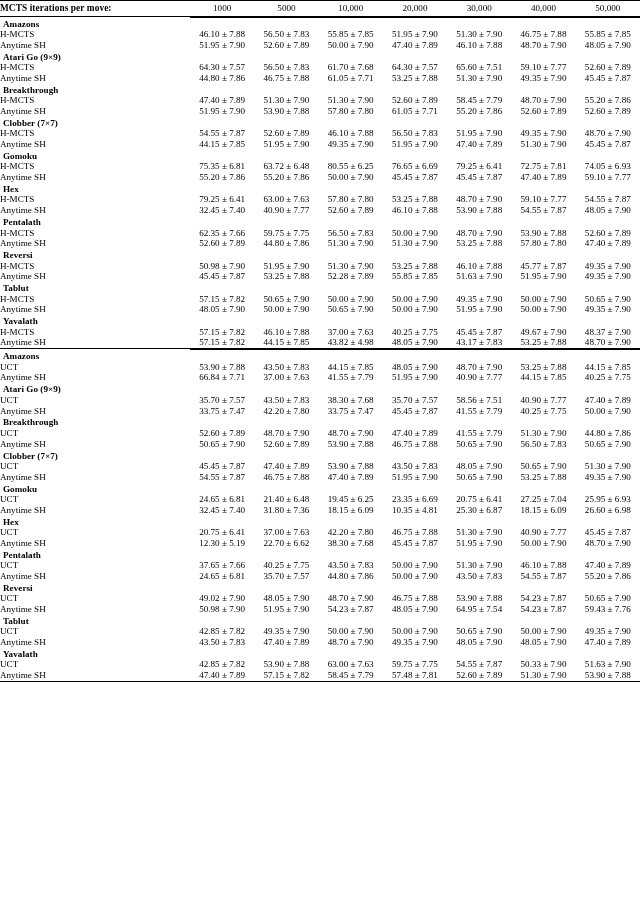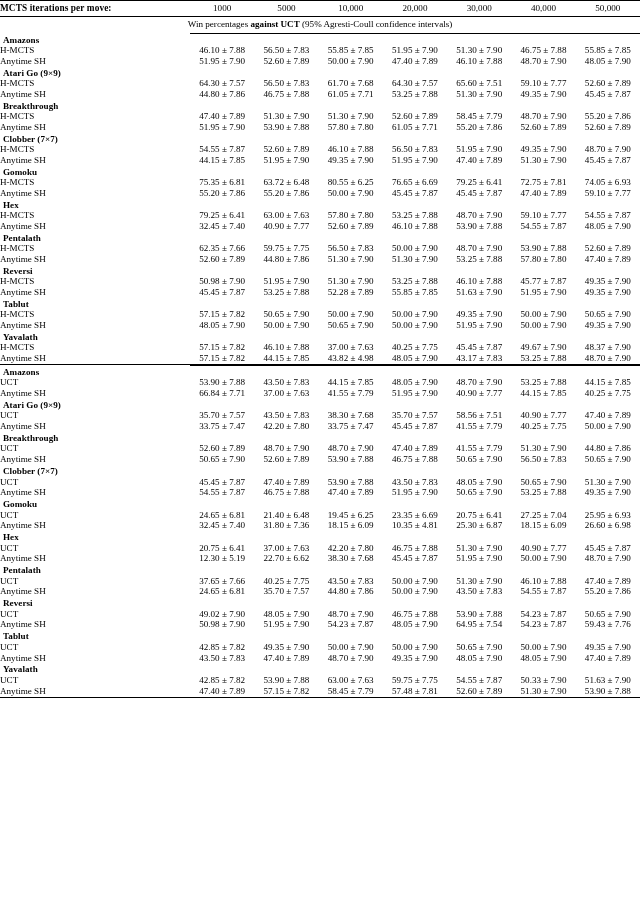--- a/index.html
+++ b/index.html
@@ -138,23 +138,20 @@
           <td class="hdr-num">5000</td>
           <td class="hdr-num">10,000</td>
           <td class="hdr-num">20,000</td>
           <td class="hdr-num">30,000</td>
           <td class="hdr-num">40,000</td>
           <td class="hdr-num">50,000</td>
         </tr>
         <tr class="rule-mid">
           <td colspan="8"></td>
         </tr>
-        <tr class="caption">
-          <td colspan="8"><span>Win percentages </span><span class="bold">against UCT</span><span> (95% Agresti-Coull confidence intervals)</span></td>
-        </tr>
         <tr class="rule-sub">
           <td class="sub-blank"></td>
           <td class="sub-span" colspan="7"></td>
         </tr>
         <tr class="group">
           <td colspan="8">Amazons</td>
         </tr>
         <tr class="data">
           <td class="d-label">H-MCTS</td>
           <td class="d-val">46.10 ± 7.88</td>

